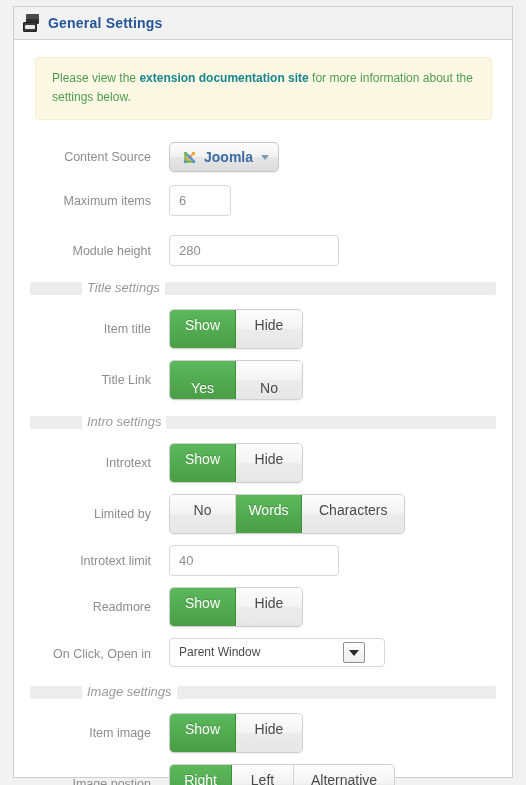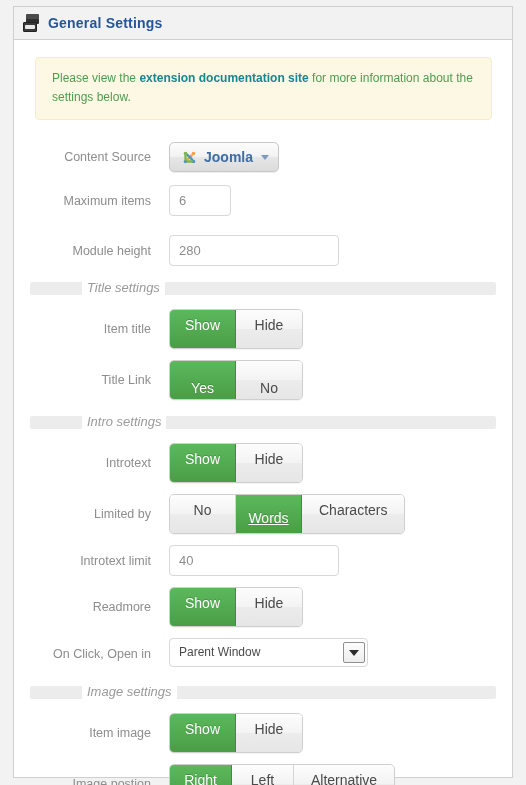--- a/index.html
+++ b/index.html
@@ -210,21 +210,21 @@
   .btngroup .opt.w-showhide { width: 66px; padding: 0; }
   .btngroup .opt.w-yesno    { width: 66px; padding: 12px; }
 
   
   .selwrap {
     position: relative;
     display: inline-block;
     width: 200px;
   }
   .selwrap .selbox {
-    width: 199px;
+    width: 216px;
     height: 29px;
     line-height: 27px;
     border: 1px solid #d8d8d8;
     border-radius: 4px;
     background: #fff;
     padding: 0 34px 0 9px;
     font-size: 12px;
     color: #4a4a4a;
     box-sizing: border-box;
     white-space: nowrap;
@@ -349,21 +349,21 @@
           <div class="opt w-showhide">Hide</div>
         </div>
       </div>
     </div>
 
     <div class="row" style="margin-top:11px;">
       <div class="lbl">Limited by</div>
       <div class="ctl">
         <div class="btngroup">
           <div class="opt" style="width:66px;padding:0;">No</div>
-          <div class="opt active" style="width:66px;padding:8px;text-decoration:underline;">Words</div>
+          <div class="opt active" style="width:66px;padding:0;">Words</div>
           <div class="opt">Characters</div>
         </div>
       </div>
     </div>
 
     <div class="row" style="">
       <div class="lbl">Introtext limit</div>
       <div class="ctl">
         <input class="txt wide" type="text" value="40" style="">
       </div>

